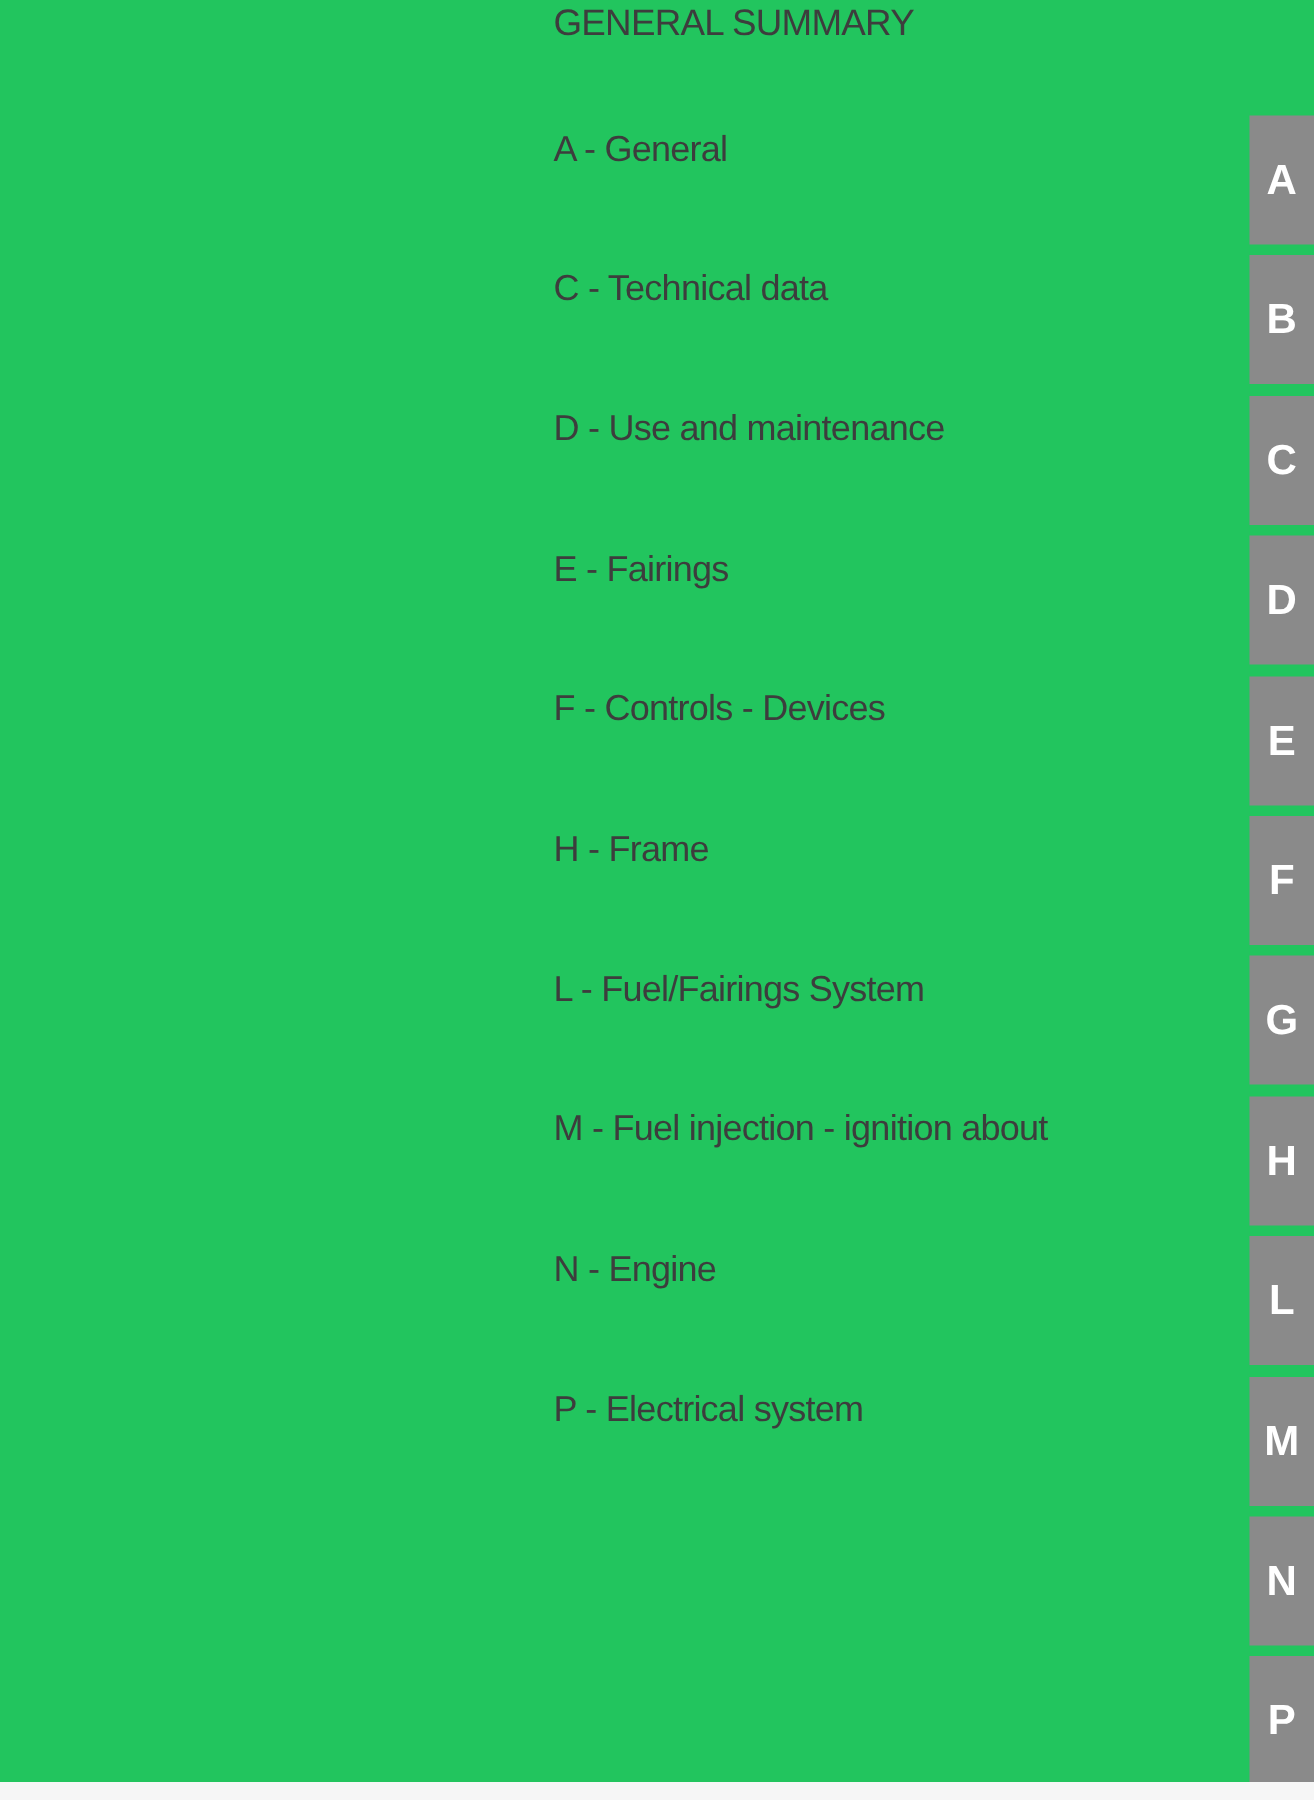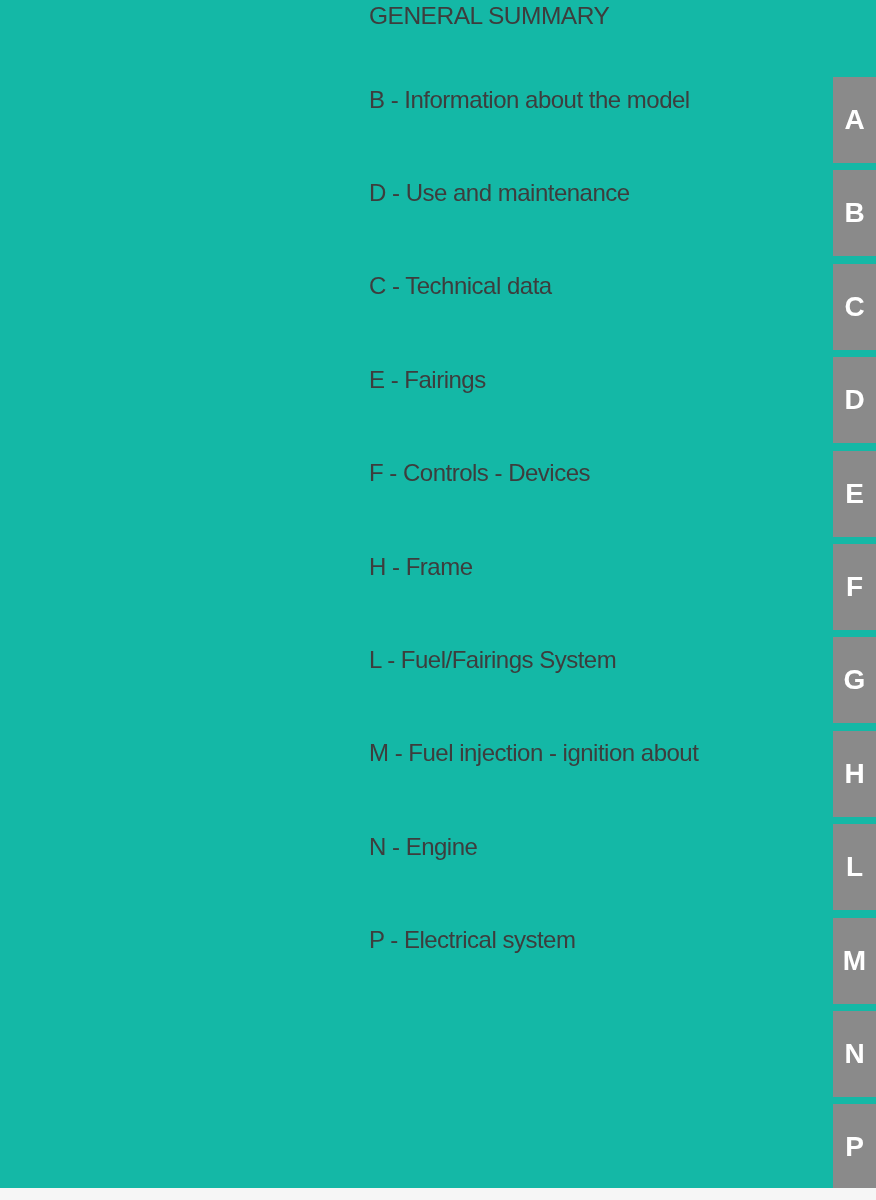--- a/index.html
+++ b/index.html
@@ -4,21 +4,21 @@
 <style>
   html, body {
     margin: 0;
     padding: 0;
     background: #ffffff;
   }
   .page {
     position: relative;
     width: 876px;
     height: 1200px;
-    background: #14b8a6;
+    background: #22c55e;
     overflow: hidden;
     font-family: "Liberation Sans", "DejaVu Sans", sans-serif;
     --text: #3d3d3d;
     --tab-bg: #8a8a8a;
     --tab-fg: #ffffff;
     --band: #f6f6f6;
   }
   .title {
     position: absolute;
     left: 369px;
@@ -75,31 +75,31 @@
 </style>
 </head>
 <body>
 
 <div class="page" style="--text: #3d3d3d; --tab-bg: #8a8a8a; --tab-fg: #ffffff; --band: #f6f6f6;">
 
   <div class="title">GENERAL SUMMARY</div>
 
   <div class="toc">
 
+      <div class="toc-item">
+        <span>A - General</span>
+      </div>
+
 
       <div class="toc-item">
-        <span>B - Information about the model</span>
+        <span>C - Technical data</span>
       </div>
 
       <div class="toc-item">
         <span>D - Use and maintenance</span>
-      </div>
-
-      <div class="toc-item">
-        <span>C - Technical data</span>
       </div>
 
       <div class="toc-item">
         <span>E - Fairings</span>
       </div>
 
       <div class="toc-item">
         <span>F - Controls - Devices</span>
       </div>
 

